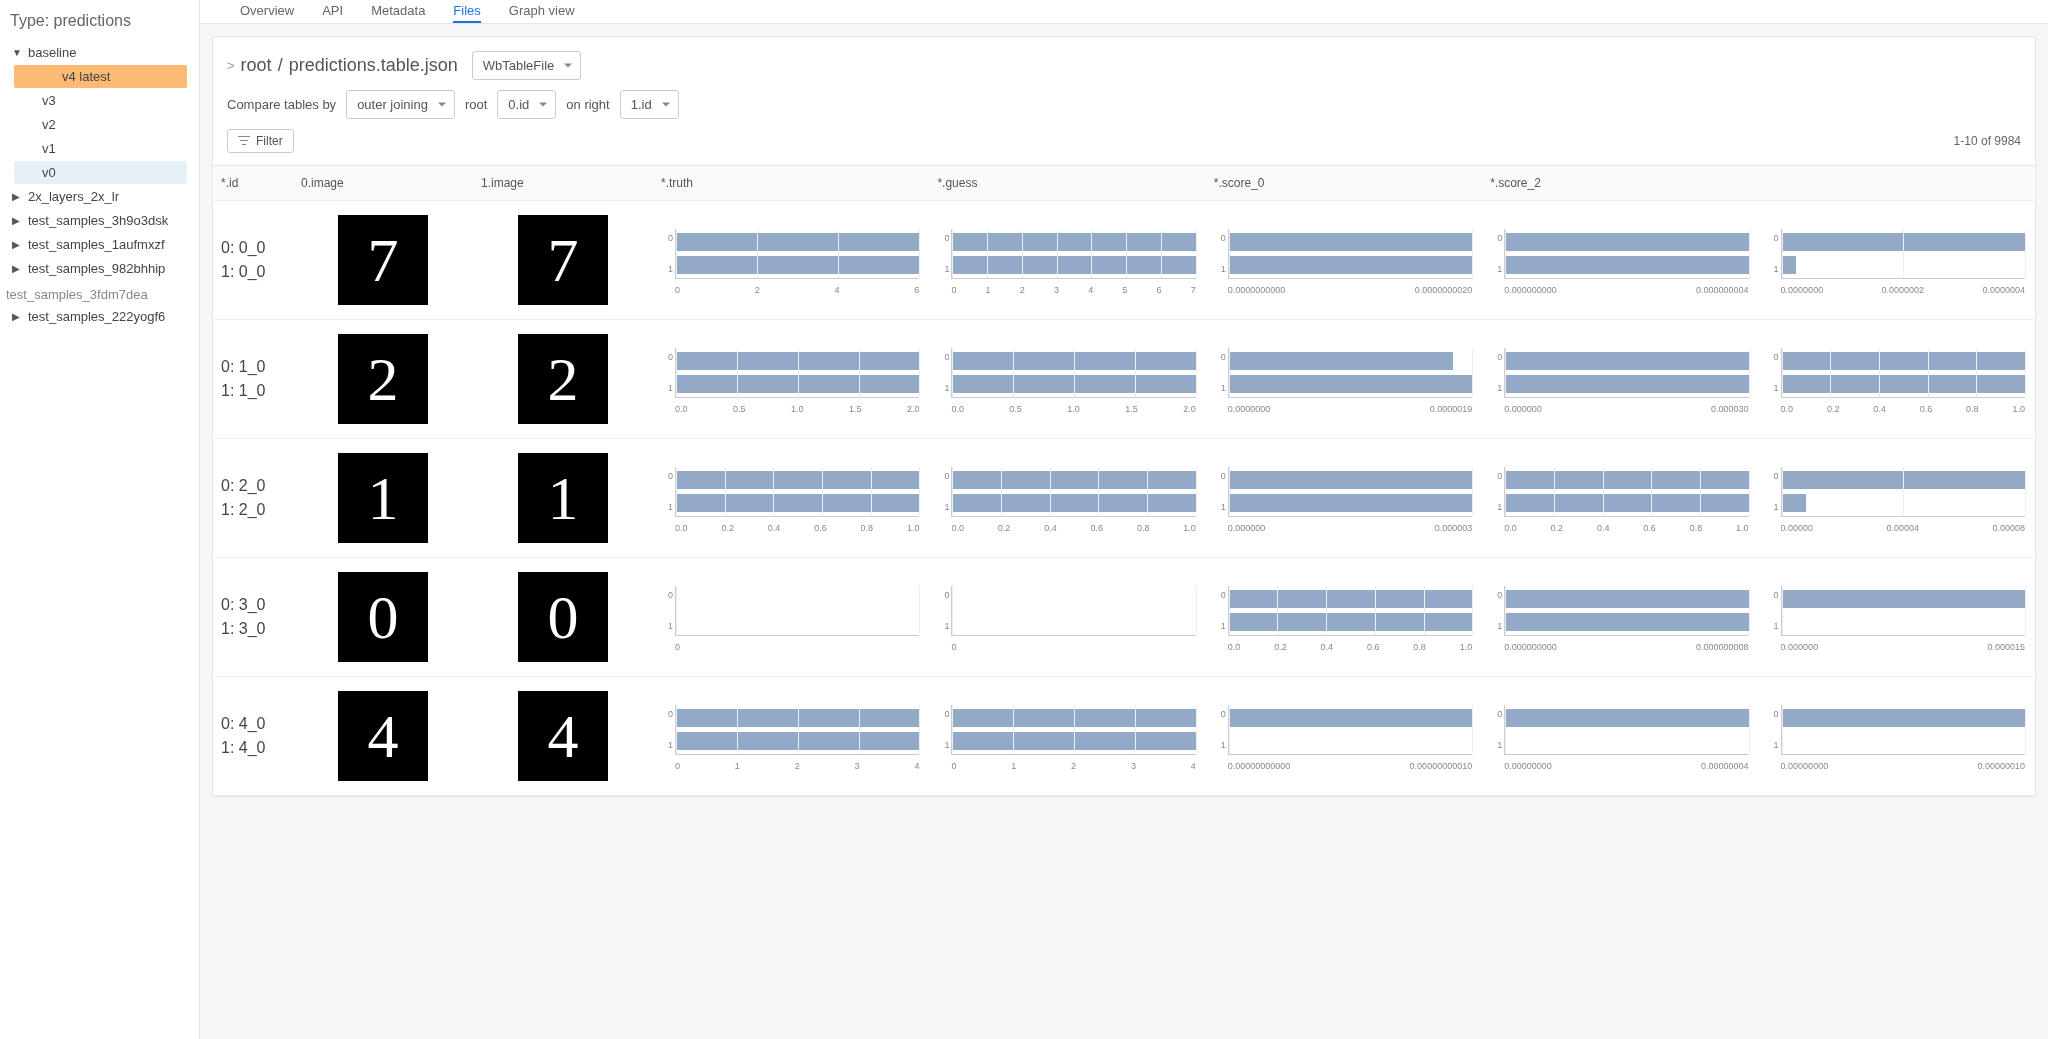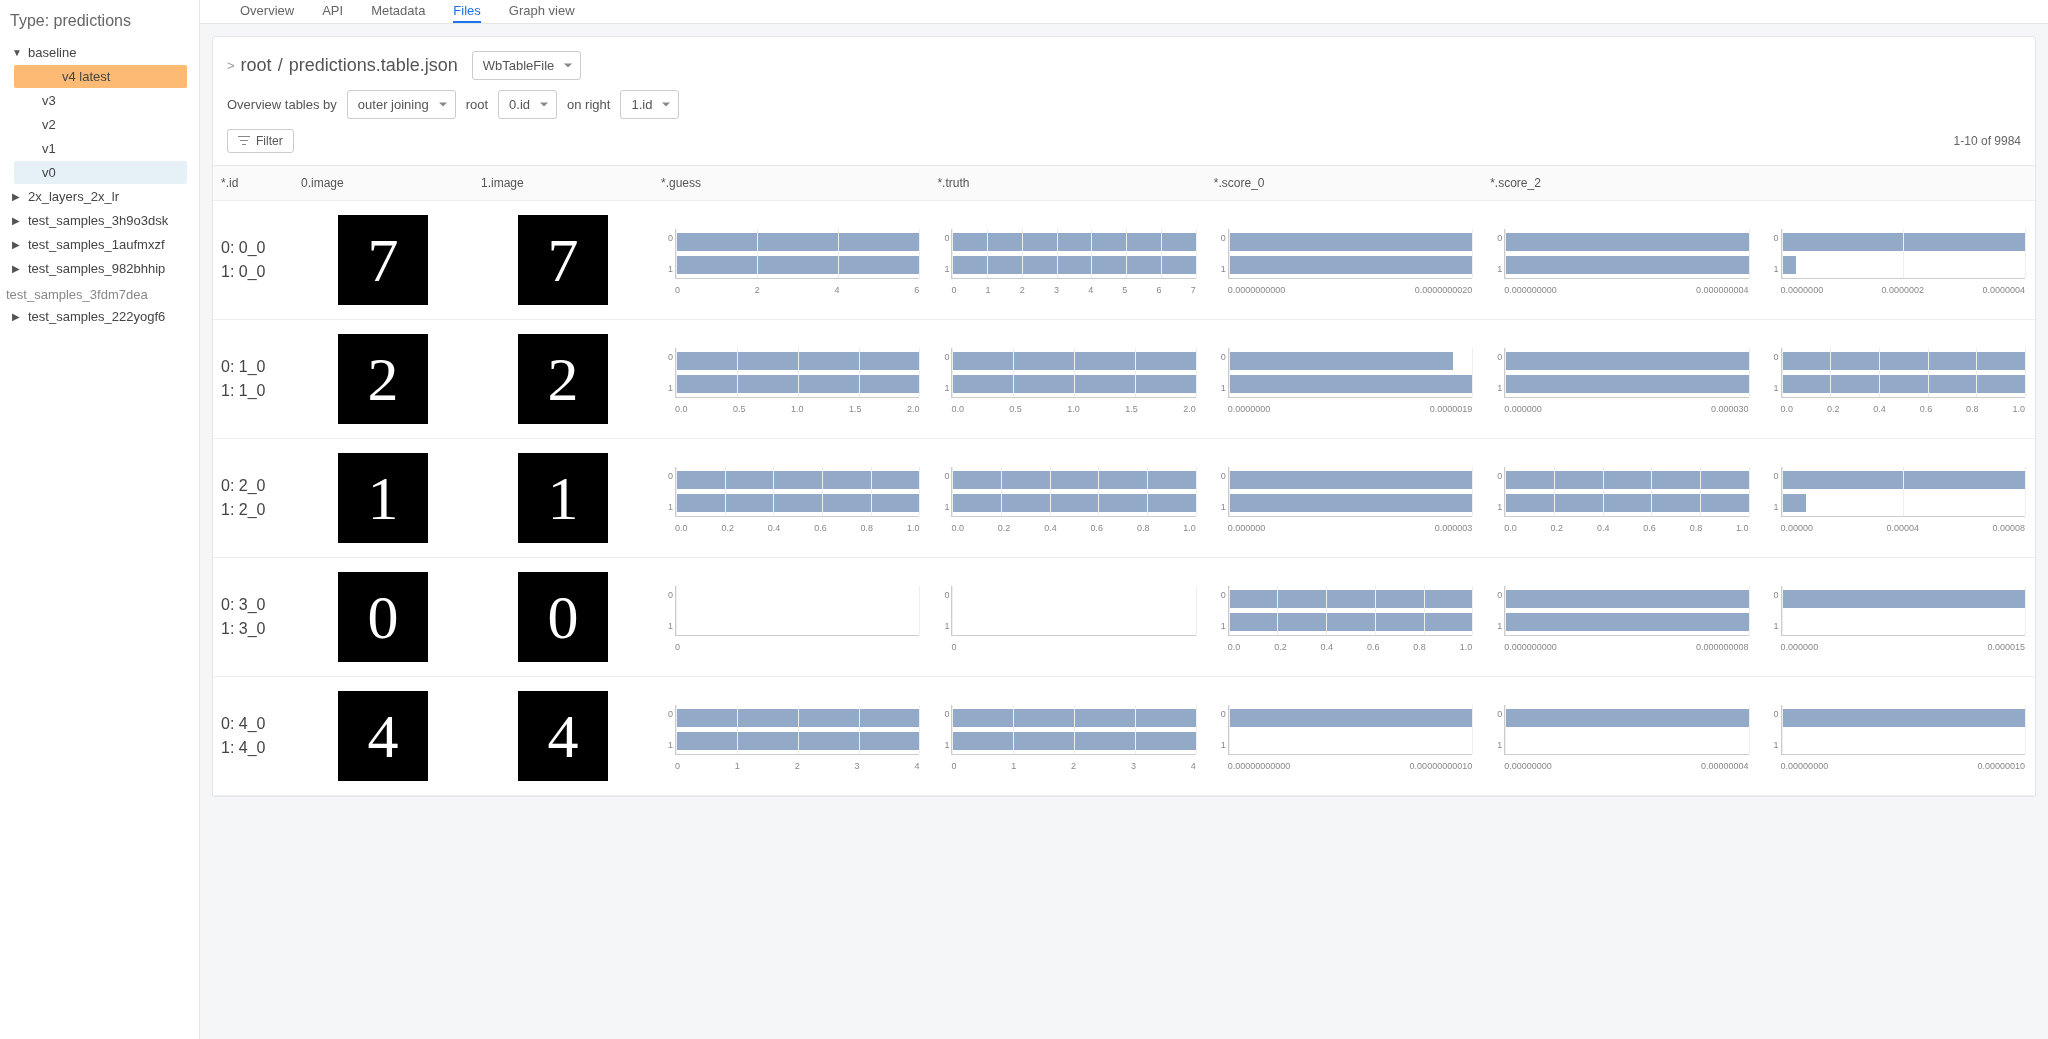--- a/index.html
+++ b/index.html
@@ -307,21 +307,21 @@
           <span>root</span>
           <span>/</span>
           <span>predictions.table.json</span>
         </div>
         <div class="select">
           <span>WbTableFile</span>
         </div>
       </div>
 
       <div class="controls-row">
-        <span>Overview tables by</span>
+        <span>Compare tables by</span>
         <div class="select">
           <span>outer joining</span>
         </div>
         <span>root</span>
         <div class="select">
           <span>0.id</span>
         </div>
         <span>on right</span>
         <div class="select">
           <span>1.id</span>
@@ -336,22 +336,22 @@
           <span>Filter</span>
         </button>
         <span>1-10 of 9984</span>
       </div>
 
       <div class="tbl">
         <div class="tbl-head" id="tbl-head">
             <div>*.id</div>
             <div>0.image</div>
             <div>1.image</div>
+            <div>*.truth</div>
             <div>*.guess</div>
-            <div>*.truth</div>
             <div>*.score_0</div>
             <div>*.score_2</div>
           </div>
         <div id="tbl-body">
             <div class="tbl-row">
               <div class="id-cell">
                 <div>0: 0_0</div>
                 <div>1: 0_0</div>
               </div>
               <div>

